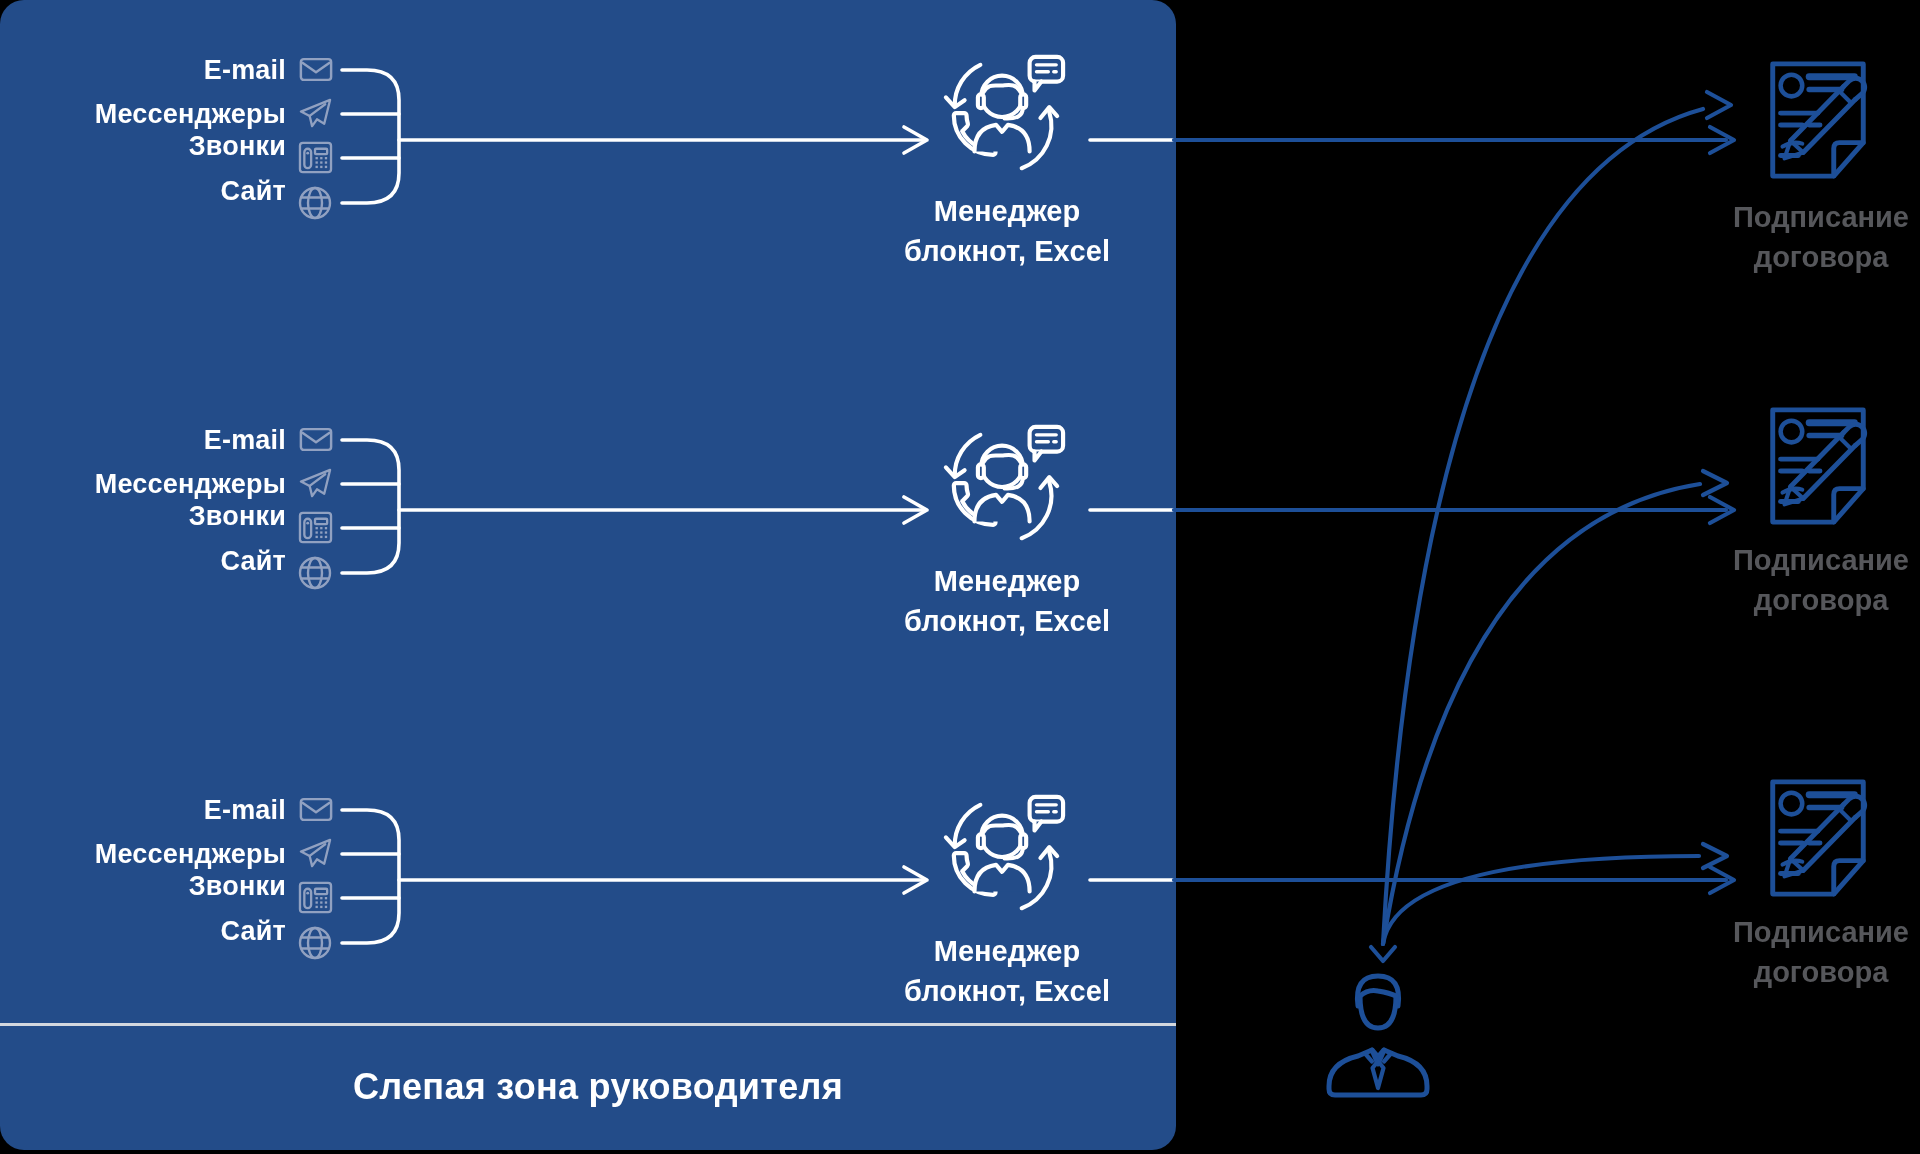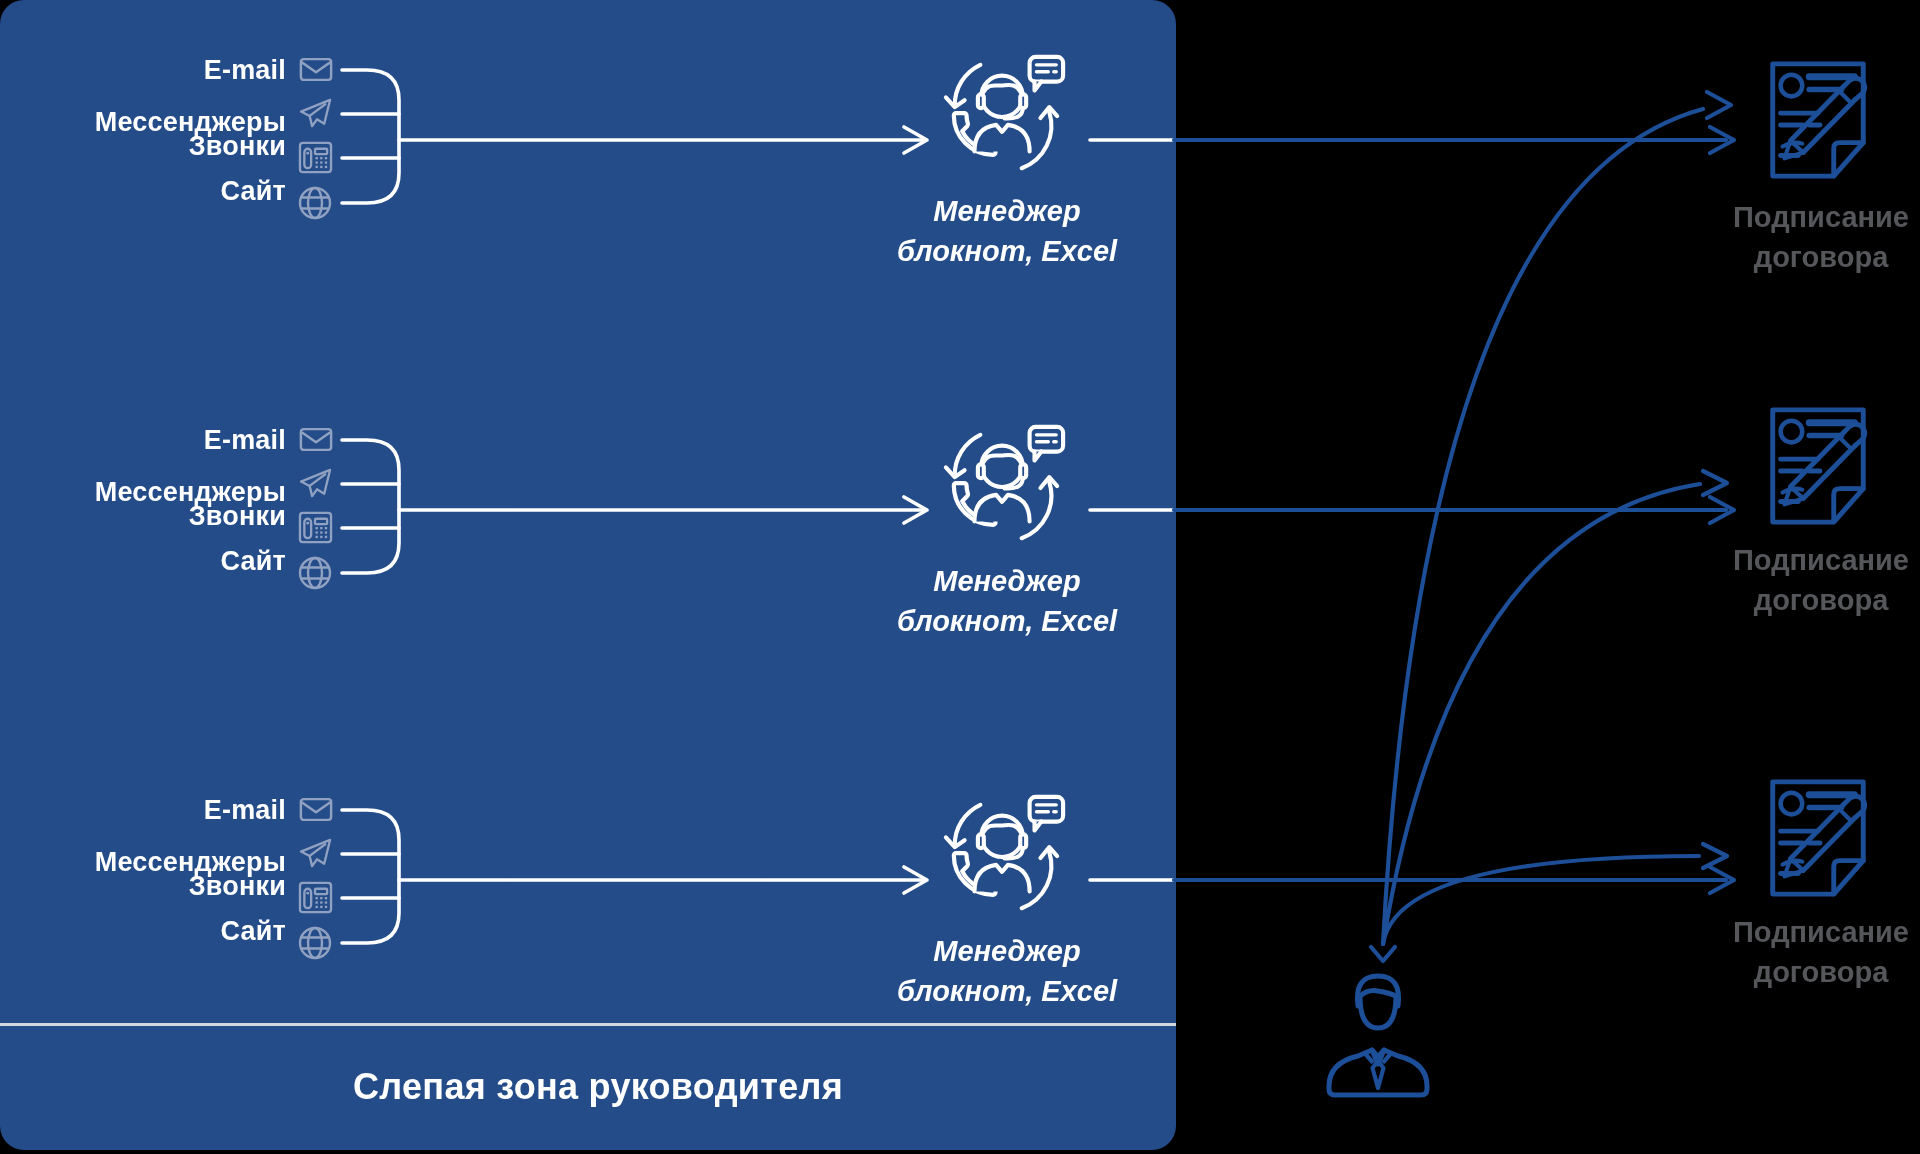--- a/index.html
+++ b/index.html
@@ -7,25 +7,25 @@
     position:relative;width:1920px;height:1154px;background:#000;overflow:hidden;
     font-family:"Liberation Sans", sans-serif;
   }
   .panel{
     position:absolute;left:0;top:0;width:1176px;height:1150px;
     background:#234c89;border-radius:24px;
   }
   svg.overlay{position:absolute;left:0;top:0;width:1920px;height:1154px;}
   .ch{position:absolute;left:0;width:286px;text-align:right;color:#fff;
       font-size:27px;font-weight:600;line-height:30px;letter-spacing:.2px;}
-  .ch.i0{top:55px}.ch.i1{top:107px}.ch.i2{top:131px}.ch.i3{top:176px}
+  .ch.i0{top:55px}.ch.i1{top:99px}.ch.i2{top:131px}.ch.i3{top:176px}
   .grp{position:absolute;left:0;top:0;width:300px;height:230px;}
   .grp.r2{top:370px}.grp.r3{top:740px}
   .mgr{position:absolute;left:880px;width:254px;text-align:center;color:#fff;
-       font-size:29px;font-weight:600;line-height:40px;font-style:italic;}
+       font-size:29px;font-weight:600;line-height:40px;}
   .mgr.r1{top:191px}.mgr.r2{top:561px}.mgr.r3{top:931px}
   .doc{position:absolute;left:1690px;width:262px;text-align:center;color:#56575b;
        font-size:29px;font-weight:600;line-height:40px;}
   .doc.r1{top:197px}.doc.r2{top:540px}.doc.r3{top:912px}
   .leader-label{position:absolute;left:1230px;top:1113px;width:300px;text-align:center;
        color:#56575b;font-size:29px;font-weight:600;}
   .title{position:absolute;left:98px;top:1066px;width:1000px;text-align:center;
        color:#fff;font-size:36px;font-weight:700;letter-spacing:.3px;}
   .divider{position:absolute;left:0;top:1023px;width:1176px;height:3px;background:#d3d8df;}
 </style>

